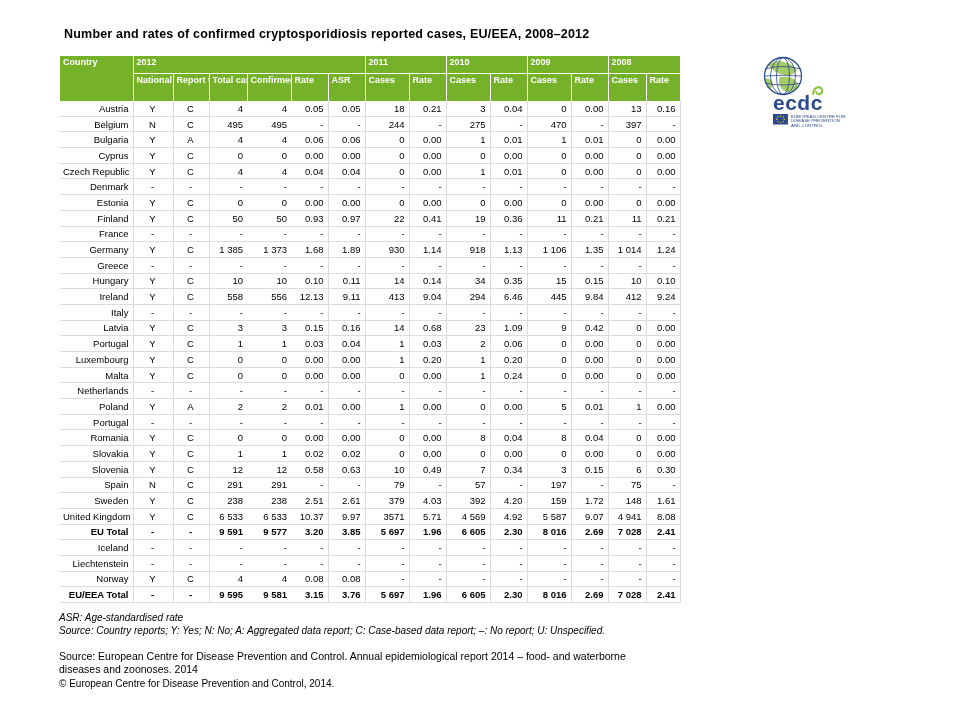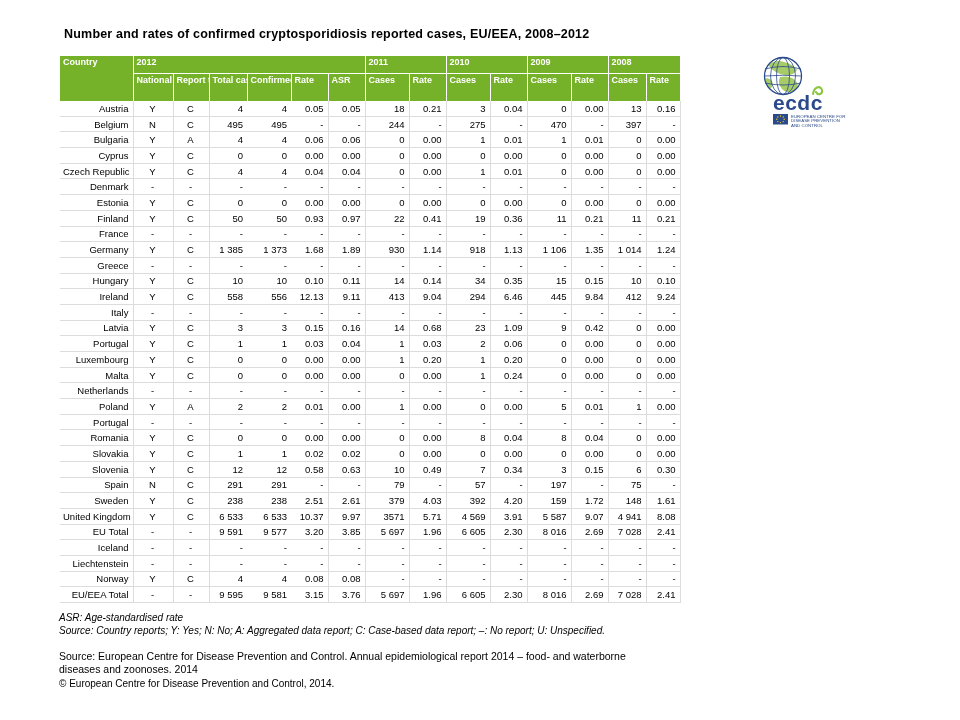--- a/index.html
+++ b/index.html
@@ -15,21 +15,21 @@
   .tbl thead .yr th{height:14px;}
   .tbl thead .sub th{height:24px;}
   .tbl thead th.wsep{border-left:1px solid rgba(255,255,255,.55);}
   .tbl thead .yr th.ybot{border-bottom:1px solid rgba(255,255,255,.45);margin-top:17px;}
   .tbl tbody td{font-size:9.5px;height:14.7px;padding:0 4px 0 3px;
                 border-bottom:1px solid #dcdcdc;background:#fff;}
   .tbl tbody td.c0{text-align:right;padding-left:3px;}
   .tbl tbody td.ctr{text-align:center;}
   .tbl tbody td.num{text-align:right;}
   .tbl tbody td.vr{border-right:1px solid #dcdcdc;}
-  .tbl tbody tr.bold td{font-weight:normal;}
+  .tbl tbody tr.bold td{font-weight:bold;}
 
   
   .fnote{position:absolute;left:59px;font-size:10px;font-style:italic;}
   .src-bold{position:absolute;left:59px;top:650px;width:660px;font-size:10.5px;font-weight:normal;line-height:13px;}
   .copyright{position:absolute;left:59px;top:678px;font-size:10px;text-align:center;}
 
   
   .logo{position:absolute;left:750px;top:55px;width:100px;height:80px;}
 </style>
 </head>
@@ -575,21 +575,21 @@
           <td class="c0 vr">United Kingdom</td>
           <td class="ctr vr">Y</td>
           <td class="ctr vr">C</td>
           <td class="num ">6 533</td>
           <td class="num ">6 533</td>
           <td class="num vr">10.37</td>
           <td class="num vr">9.97</td>
           <td class="num vr">3571</td>
           <td class="num vr">5.71</td>
           <td class="num vr">4 569</td>
-          <td class="num vr">3.91</td>
+          <td class="num vr">4.92</td>
           <td class="num vr">5 587</td>
           <td class="num vr">9.07</td>
           <td class="num vr">4 941</td>
           <td class="num vr">8.08</td>
         </tr>
         <tr class="bold">
           <td class="c0 vr">EU Total</td>
           <td class="ctr vr">-</td>
           <td class="ctr vr">-</td>
           <td class="num ">9 591</td>

